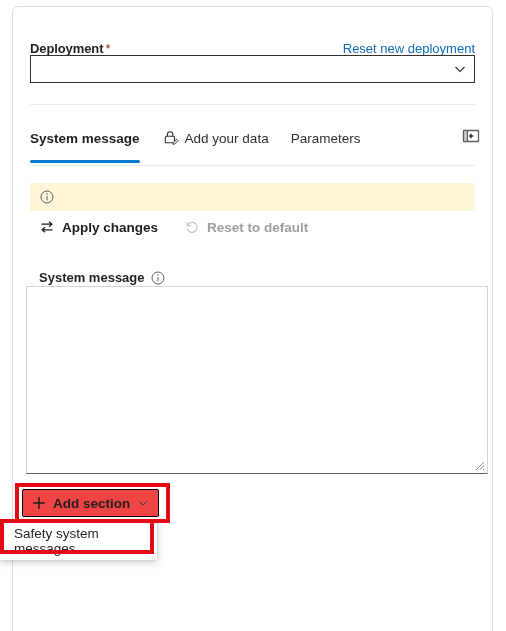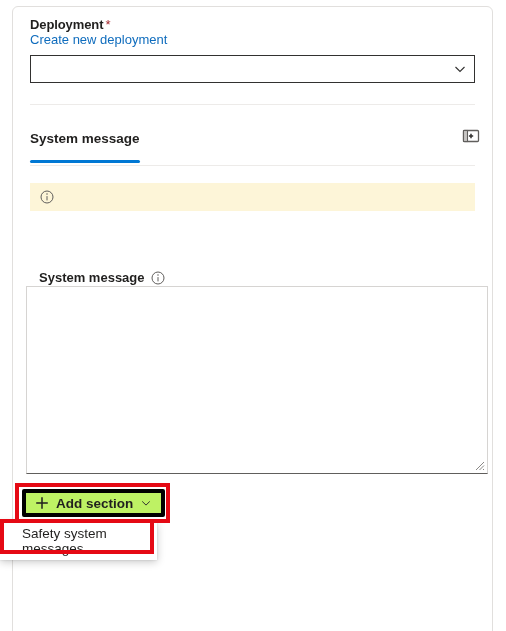--- a/index.html
+++ b/index.html
@@ -28,26 +28,25 @@
     border: 1px solid #e1dfdd;
     border-top-left-radius: 6px;
     border-top-right-radius: 6px;
     box-sizing: border-box;
   }
 
   
   .deployment-row {
     position: absolute;
     left: 17px;
-    top: 10px;
+    top: 34px;
     width: 445px;
     display: flex;
     align-items: baseline;
     justify-content: space-between;
-    flex-direction: column;
   }
   .field-label {
     font-weight: bold;
     font-size: 13px;
     color: #201f1e;
     letter-spacing: -0.1px;
   }
   .req-asterisk {
     color: #a4262c;
     font-weight: normal;
@@ -265,22 +264,22 @@
   .resize-grip svg { display: block; }
 
   
   .add-section-btn {
     position: absolute;
     left: 22px;
     top: 489px;
     height: 28px;
     padding: 0 10px 0 9px;
     box-sizing: border-box;
-    background: #bef264;
-    border: 4px solid #000000;
+    background: #ef4444;
+    border: 1px solid #000000;
     border-radius: 2px;
     display: flex;
     align-items: center;
     cursor: pointer;
   }
   .plus-icon {
     width: 14px;
     height: 14px;
     margin-right: 7px;
     display: block;
@@ -306,21 +305,21 @@
     top: 522px;
     width: 157px;
     background: #ffffff;
     box-shadow: 0 2px 8px rgba(0,0,0,0.22), 0 0 2px rgba(0,0,0,0.14);
     padding: 4px 0;
     box-sizing: border-box;
   }
   .menu-item {
     height: 30px;
     display: flex;
-    padding-left: 22px;
+    padding-left: 14px;
     font-size: 13.5px;
     color: #201f1e;
     cursor: pointer;
     box-sizing: border-box;
   }
 
   
   .redbox {
     position: absolute;
     border: 4px solid #e50914;
@@ -342,42 +341,55 @@
 </style>
 </head>
 <body>
 
 <div id="panel">
 
   <div class="deployment-row">
     <div>
       <span class="field-label">Deployment</span><span class="req-asterisk">*</span>
     </div>
-    <span class="link">Create new deployment</span>
+    <span class="link">Reset new deployment</span>
   </div>
 
   <div class="select-box">
     <span class="select-value" placeholder=""></span>
     <span class="chev">
       <svg viewBox="0 0 12 12" width="12" height="12" aria-hidden="true">
         <path d="M1.5 4 L6 8.5 L10.5 4" fill="none" stroke="#323130" stroke-width="1.1"></path>
       </svg>
     </span>
   </div>
 
   <div class="divider" id="divider-top"></div>
 
   <div class="tabs">
 
     <div class="tab active">
       <span class="tab-label">System message</span>
       <span class="tab-underline"></span>
     </div>
 
-
+    <div class="tab">
+      <span class="tab-icon">
+        <svg viewBox="0 0 18 18" width="18" height="18" aria-hidden="true">
+          <path d="M5.4 7.2 V5.4 a2.7 2.7 0 0 1 5.4 0 V7.2" fill="none" stroke="#323130" stroke-width="1.1"></path>
+          <rect x="3.3" y="7.2" width="9.2" height="6.6" rx="1.1" fill="none" stroke="#323130" stroke-width="1.1"></rect>
+          <path d="M11.2 13.6 L14.6 10.2 L16 11.6 L12.6 15 L10.9 15.3 Z" fill="#ffffff" stroke="#323130" stroke-width="1"></path>
+        </svg>
+      </span>
+      <span class="tab-label">Add your data</span>
+    </div>
+
+    <div class="tab">
+      <span class="tab-label">Parameters</span>
+    </div>
   </div>
 
   <div class="collapse-btn">
     <svg viewBox="0 0 18 18" width="18" height="18" aria-hidden="true">
       <rect x="1.5" y="3.5" width="15" height="11" rx="1" fill="none" stroke="#605e5c" stroke-width="1.3"></rect>
       <rect x="1.5" y="3.5" width="4" height="11" fill="#c8c6c4" stroke="#605e5c" stroke-width="1.1"></rect>
       <path d="M9 6.8 V11.2 M6.9 9 H11.2" stroke="#323130" stroke-width="1.5"></path>
     </svg>
   </div>
 
@@ -386,20 +398,42 @@
   <div class="infobar">
     <span class="info-icon">
       <svg viewBox="0 0 14 14" width="14" height="14" aria-hidden="true">
         <circle cx="7" cy="7" r="6" fill="none" stroke="#605e5c" stroke-width="1"></circle>
         <circle cx="7" cy="4.1" r="0.75" fill="#605e5c"></circle>
         <path d="M7 6.1 V10.4" stroke="#605e5c" stroke-width="1"></path>
       </svg>
     </span>
   </div>
 
+  <div class="cmdbar">
+
+    <div class="cmd">
+      <span class="cmd-icon">
+        <svg viewBox="0 0 16 16" width="16" height="16" aria-hidden="true">
+          <path d="M2.5 5.2 H12.5 M10 2.7 L12.9 5.2 L10 7.7" fill="none" stroke="#201f1e" stroke-width="1.25"></path>
+          <path d="M13.5 10.8 H3.5 M6 8.3 L3.1 10.8 L6 13.3" fill="none" stroke="#201f1e" stroke-width="1.25"></path>
+        </svg>
+      </span>
+      <span class="cmd-label">Apply changes</span>
+    </div>
+
+    <div class="cmd disabled">
+      <span class="cmd-icon">
+        <svg viewBox="0 0 16 16" width="16" height="16" aria-hidden="true">
+          <path d="M3.4 6.6 A5 5 0 1 1 3.2 9.6" fill="none" stroke="#c8c6c4" stroke-width="1.3"></path>
+          <path d="M3.2 2.9 L3.3 6.9 L7.2 6.6" fill="none" stroke="#c8c6c4" stroke-width="1.3"></path>
+        </svg>
+      </span>
+      <span class="cmd-label">Reset to default</span>
+    </div>
+  </div>
 
   <div class="sysmsg-label-row">
     <span class="sysmsg-label">System message</span>
     <span class="help-icon">
       <svg viewBox="0 0 14 14" width="14" height="14" aria-hidden="true">
         <circle cx="7" cy="7" r="6" fill="none" stroke="#605e5c" stroke-width="1"></circle>
         <circle cx="7" cy="4.1" r="0.75" fill="#605e5c"></circle>
         <path d="M7 6.1 V10.4" stroke="#605e5c" stroke-width="1"></path>
       </svg>
     </span>

